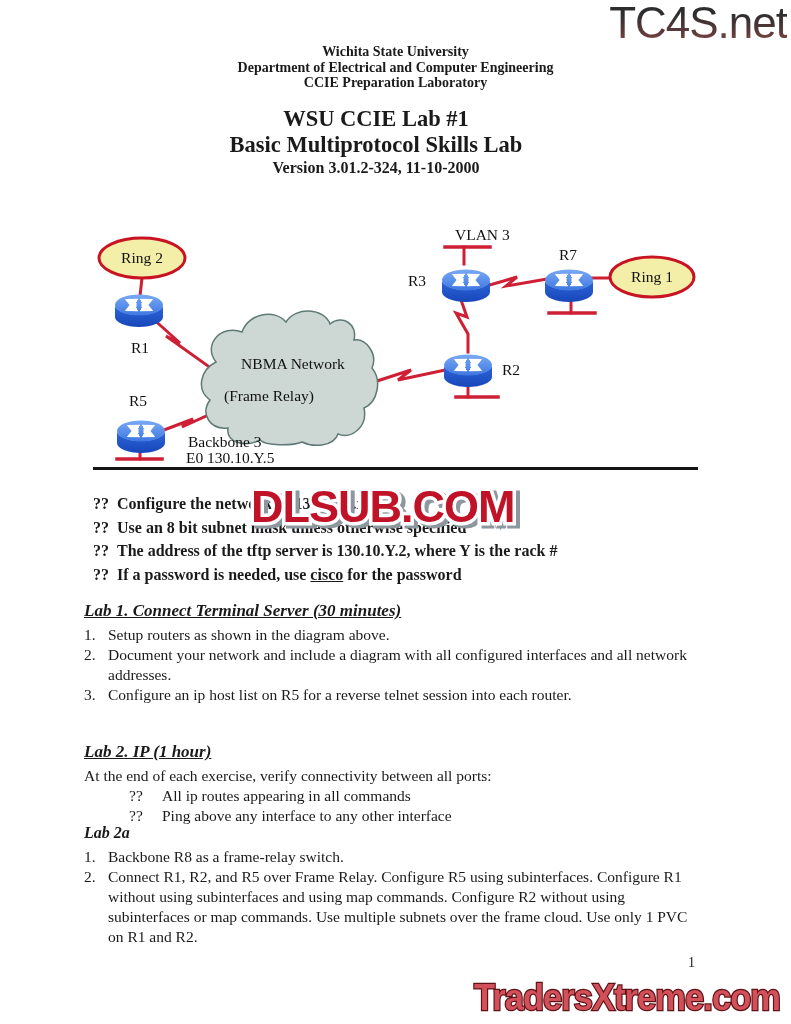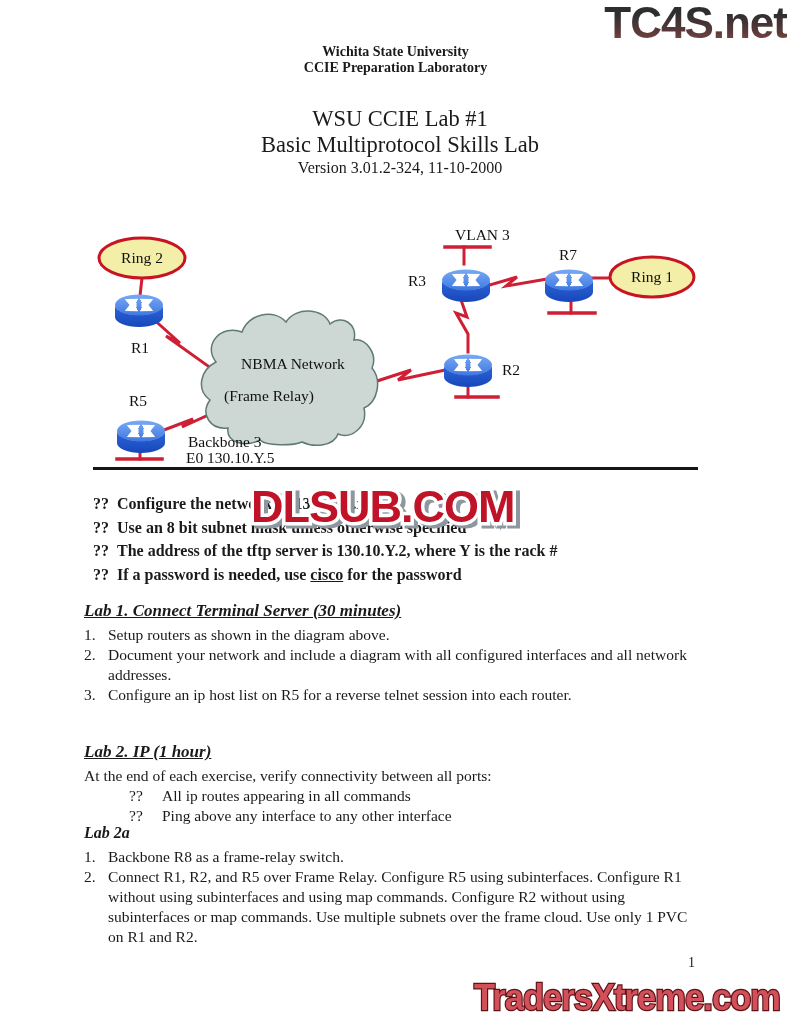--- a/index.html
+++ b/index.html
@@ -1,30 +1,30 @@
 <!DOCTYPE html>
 <html><head>
 <meta charset="utf-8">
 <style>
   html,body{margin:0;padding:0;background:#888;}
   .page{position:relative;width:791px;height:1024px;background:#ffffff;overflow:hidden;
         font-family:"Liberation Serif",serif;color:#1a1a1a;}
   .abs{position:absolute;}
 
   
-  .tc4s{right:4px;top:0;font-family:"Liberation Sans",sans-serif;font-weight:700;
+  .tc4s{right:4px;top:0;font-family:"Liberation Sans",sans-serif;font-weight:400;
         font-size:44px;letter-spacing:-1px;color:#3a3a3c;line-height:46px;}
   @supports ((-webkit-background-clip:text) or (background-clip:text)){
     .tc4s{background:linear-gradient(180deg,#2e2e30 30%,#5c3a3a 70%,#8a4a45 95%);
           -webkit-background-clip:text;background-clip:text;color:transparent;}
   }
 
   .hdr{top:44px;left:0;width:791px;text-align:center;font-weight:bold;
        font-size:14px;line-height:15.5px;}
-  .ttl{top:106px;left:0;width:752px;text-align:center;font-weight:normal;padding-left:24px;}
+  .ttl{top:106px;left:0;width:752px;text-align:center;font-weight:bold;}
   .ttl .big{font-size:22.5px;line-height:26px;}
   .ttl .ver{font-size:16px;line-height:19px;}
 
   .diagram{left:0;top:220px;width:791px;height:255px;}
   .dg-text{font-family:"Liberation Serif",serif;font-size:15.5px;fill:#111;}
 
   .rule{left:93px;top:467px;width:605px;height:3px;background:#151515;}
 
   .notes{left:93px;top:492px;width:620px;font-weight:bold;font-size:16px;line-height:23.5px;}
   .note-row{display:grid;grid-template-columns:24px 1fr;}
@@ -45,20 +45,21 @@
 </style>
 </head>
 <body>
 
 <div class="page">
 
   <div class="abs tc4s">TC4S.net</div>
 
   <div class="abs hdr">
     <div>Wichita State University</div>
+    <div>Department of Electrical and Computer Engineering</div>
     <div>CCIE Preparation Laboratory</div>
   </div>
 
   <div class="abs ttl">
     <div class="big">WSU CCIE Lab #1</div>
     <div class="big">Basic Multiprotocol Skills Lab</div>
     <div class="ver">Version 3.01.2-324, 11-10-2000</div>
   </div>
 
   <svg class="abs diagram" viewBox="0 220 791 255" width="791" height="255">

